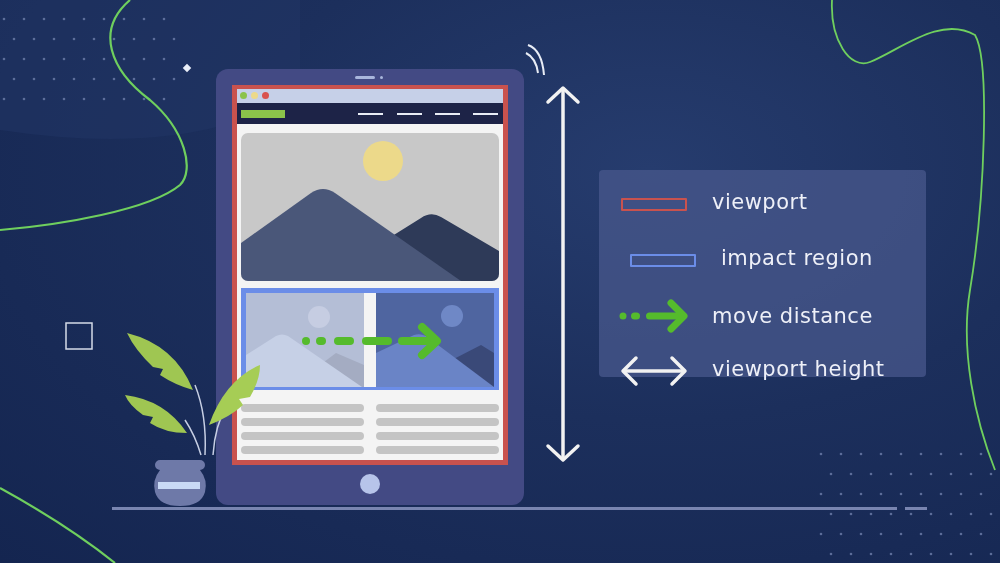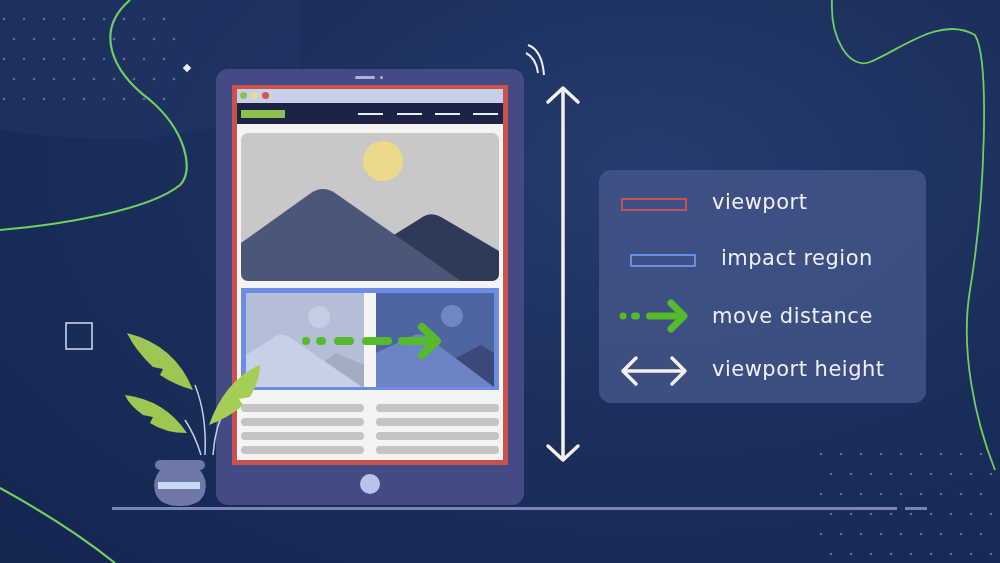--- a/index.html
+++ b/index.html
@@ -4,22 +4,22 @@
 <style>
   html, body { margin: 0; padding: 0; }
   body {
     width: 1000px; height: 563px; overflow: hidden; position: relative;
     background: radial-gradient(ellipse at 65% 30%, #263c6e 0%, #1c2f5c 45%, #142550 100%);
     font-family: "DejaVu Sans", sans-serif;
   }
   .abs { position: absolute; }
   svg { display: block; }
   .legend {
-    position: absolute; left: 599px; top: 170px; width: 327px; height: 233px;
-    background: rgba(72, 88, 140, 0.75); border-radius: 12px;
+    position: absolute; left: 599px; top: 170px; width: 327px; height: 207px;
+    background: rgba(72, 88, 140, 0.75); border-radius: 4px;
   }
   .legend-row { position: absolute; left: 0; width: 100%; height: 40px; }
   .legend-label {
     position: absolute; left: 113px; color: #eef0f8; font-size: 21px;
     letter-spacing: 0.5px; font-family: "DejaVu Sans", sans-serif;
   }
   .swatch { position: absolute; left: 22px; width: 66px; height: 13px; box-sizing: border-box; border-radius: 1px; }
 </style>
 </head>
 <body>

